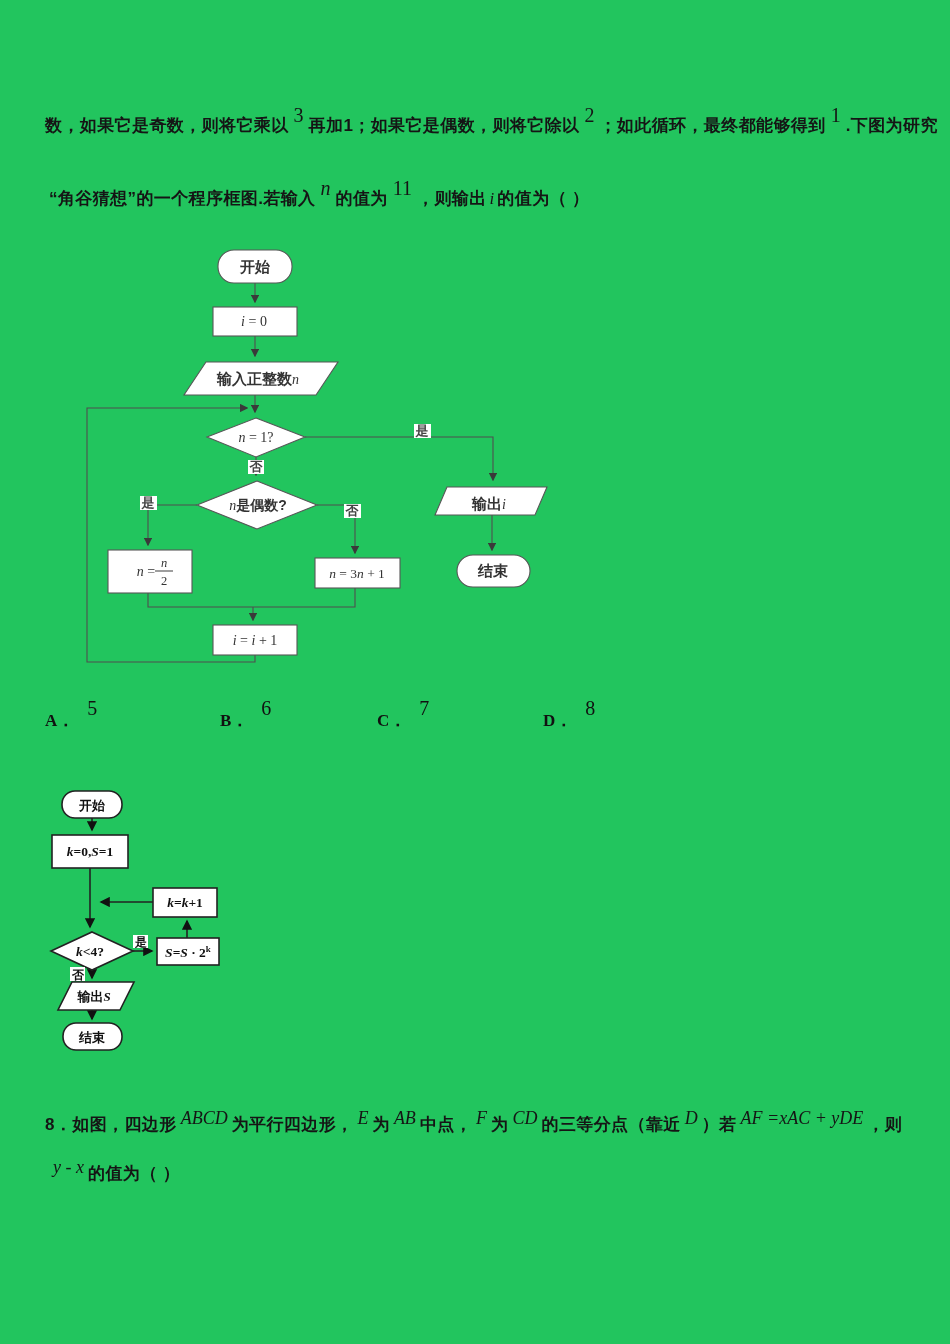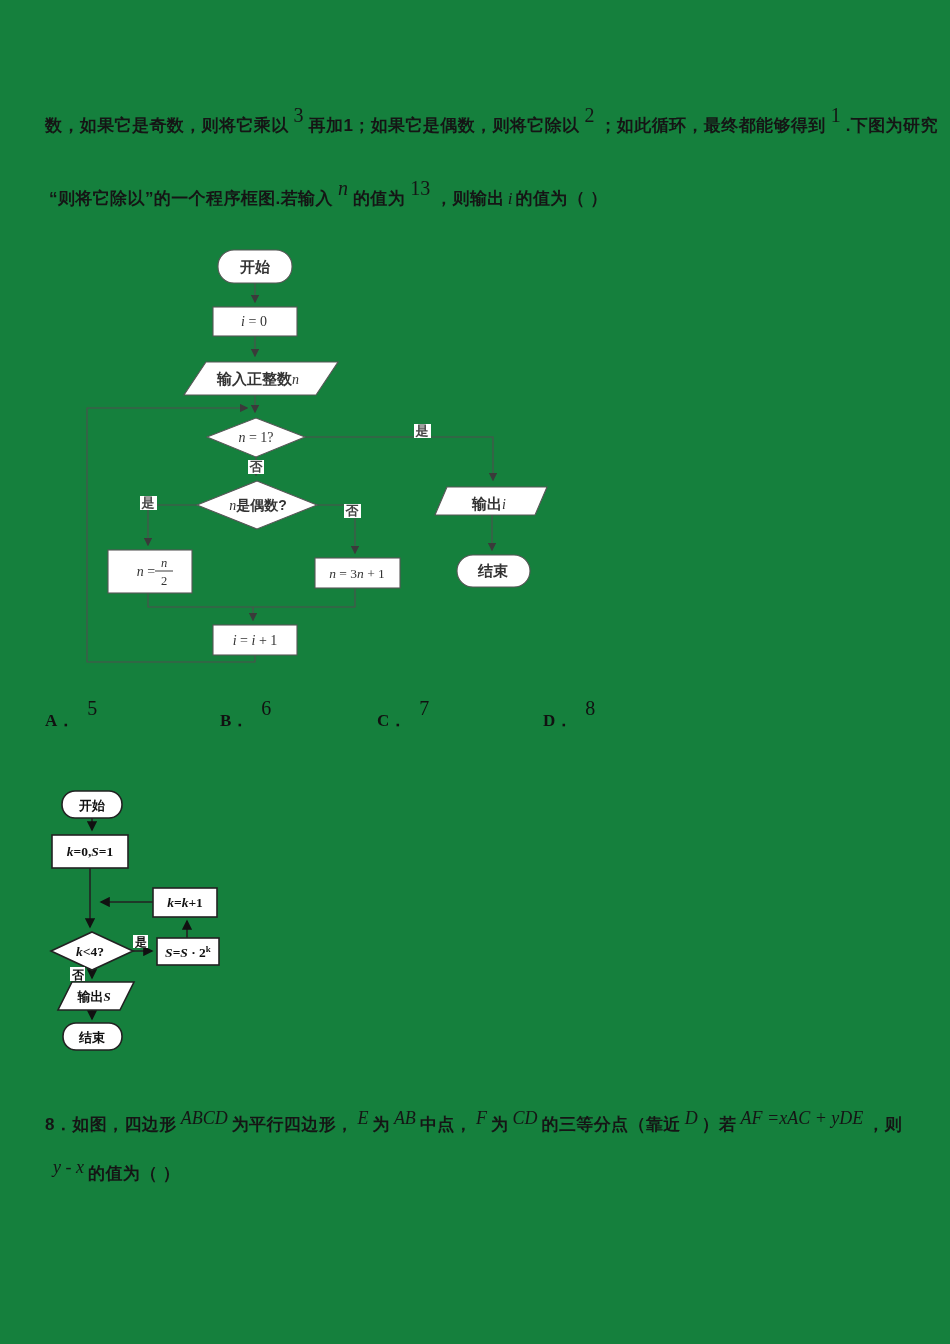--- a/index.html
+++ b/index.html
@@ -1,17 +1,17 @@
 <!DOCTYPE html>
 <html><head>
 <meta charset="utf-8">
 <style>
   html,body { margin:0; padding:0; background:#ffffff; }
   .page {
-    position:relative; width:950px; height:1344px; background:#15803d;
+    position:relative; width:950px; height:1344px; background:#22c55e;
     font-family:"Liberation Sans", sans-serif; color:#111; overflow:hidden;
   }
   .tline { position:absolute; font-size:17px; font-weight:bold; letter-spacing:.4px; white-space:nowrap; color:#151515; }
   
   .fm  { font-family:"Liberation Serif", serif; font-weight:normal; font-size:20px; position:relative; top:-9px; padding:0 5px; letter-spacing:0; }
   .fm.it { font-style:italic; }
   
   .fmi { font-family:"Liberation Serif", serif; font-weight:normal; font-style:italic; font-size:17px; padding:0 3px; letter-spacing:0; }
   
   .fml { font-family:"Liberation Serif", serif; font-weight:normal; font-style:italic; font-size:18px; position:relative; top:-6px; padding:0 4px; letter-spacing:0; }
@@ -35,21 +35,21 @@
   .fc2-lbl   { fill:#111; font-size:12px; font-weight:bold; font-family:"Liberation Sans",sans-serif; text-anchor:middle; }
   .it { font-style:italic; }
 </style>
 </head>
 <body>
 
 <div class="page">
 
   <div class="tline" style="top:113px; left:45px;"><span>数，如果它是奇数，则将它乘以</span><span class="fm">3</span><span>再加1；如果它是偶数，则将它除以</span><span class="fm">2</span><span>；如此循环，最终都能够得到</span><span class="fm">1</span><span>.下图为研究</span></div>
 
-  <div class="tline" style="top:186px; left:49px;"><span>“则将它除以”的一个程序框图.若输入</span><span class="fm it">n</span><span>的值为</span><span class="fm">13</span><span>，则输出</span><span class="fmi">i</span><span>的值为（  ）</span></div>
+  <div class="tline" style="top:186px; left:49px;"><span>“角谷猜想”的一个程序框图.若输入</span><span class="fm it">n</span><span>的值为</span><span class="fm">11</span><span>，则输出</span><span class="fmi">i</span><span>的值为（  ）</span></div>
 
   <svg style="left:60px; top:245px;" width="510" height="435" viewBox="60 245 510 435" xmlns="http://www.w3.org/2000/svg">
     <defs>
       <marker id="ah1" viewBox="0 0 10 10" refX="8.5" refY="5" markerWidth="8" markerHeight="8" orient="auto-start-reverse">
         <path d="M0,0 L10,5 L0,10 z" fill="#3a3a3a"></path>
       </marker>
     </defs>
 
     <line class="fc1-line" x1="255" y1="283" x2="255" y2="302" marker-end="url(#ah1)"></line>
     <line class="fc1-line" x1="255" y1="336" x2="255" y2="356" marker-end="url(#ah1)"></line>

